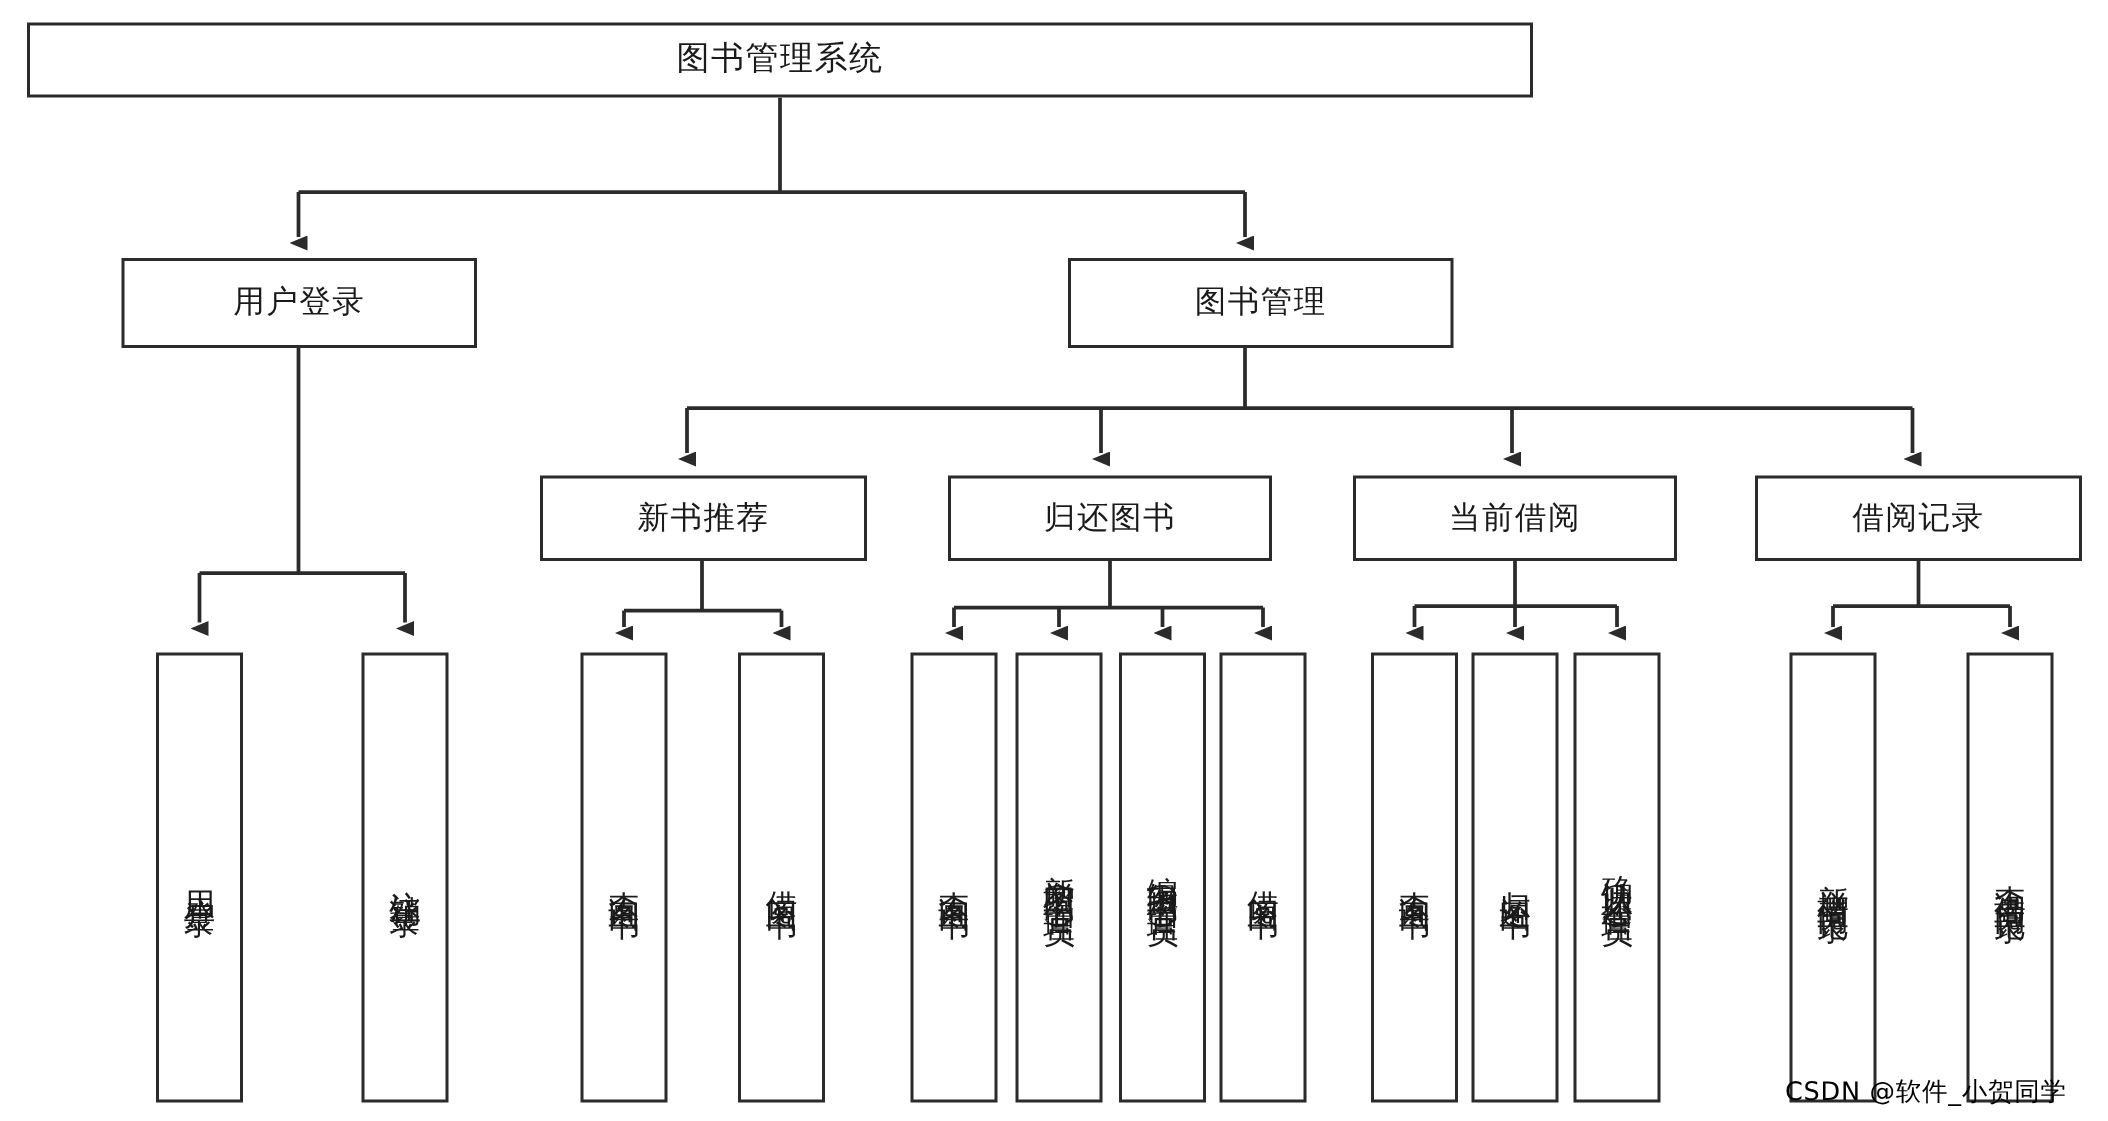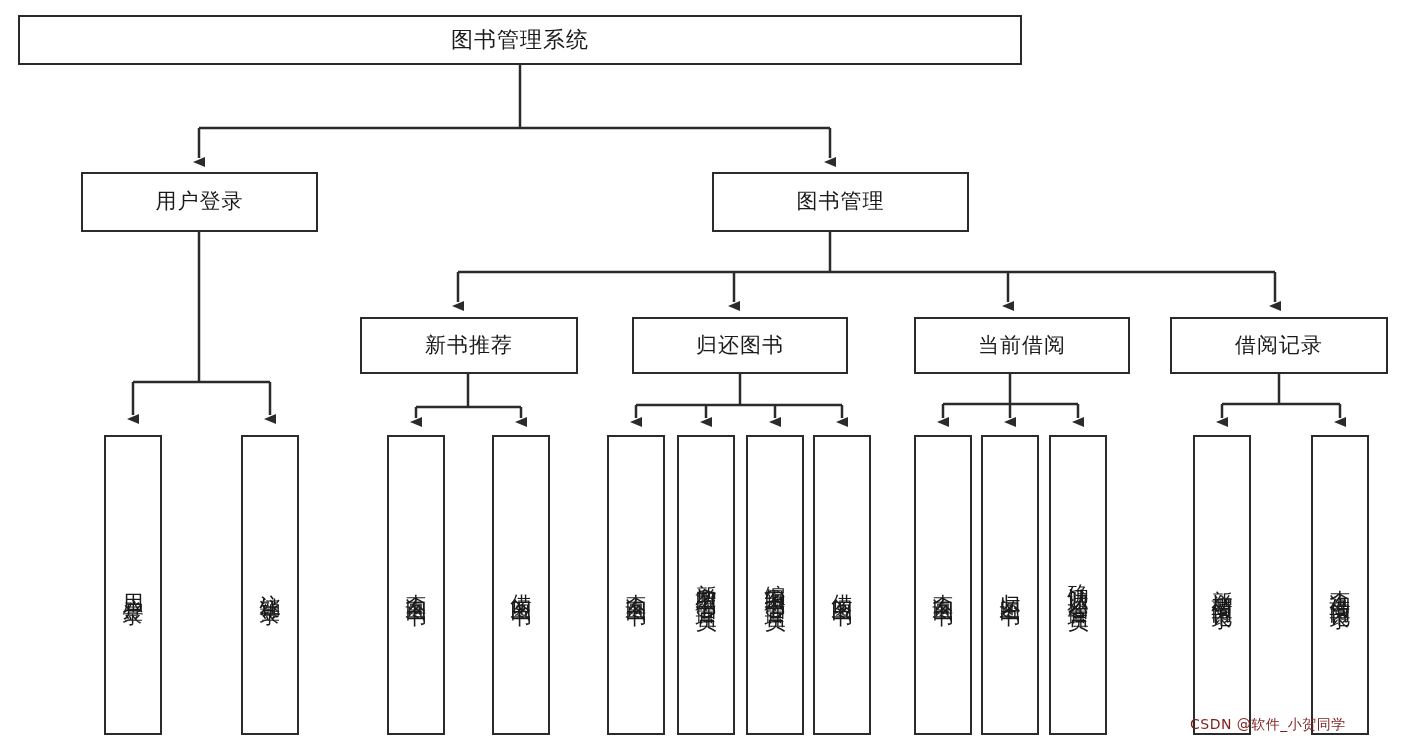--- a/index.html
+++ b/index.html
@@ -53,22 +53,22 @@
     justify-content: center;
     text-align: center;
   }
   .node-v .vtext {
     writing-mode: vertical-rl;
     text-orientation: upright;
     display: block;
   }
   .watermark {
     position: absolute;
-    color: #7f1d1d;
-    font-size: 14px;
+    color: #000000;
+    font-size: 17px;
     letter-spacing: 0.5px;
     white-space: nowrap;
     pointer-events: none;
   }
 </style>
 </head>
 <body>
 
 <div id="diagram-root">
 
@@ -132,21 +132,21 @@
   <div class="node node-h" style="left:712px; top:172px; width:257px; height:60px;">
     <span>图书管理</span>
   </div>
 
   <div class="node node-h" style="left:360px; top:317px; width:218px; height:57px;text-align:center;">
     <span>新书推荐</span>
   </div>
   <div class="node node-h" style="left:632px; top:317px; width:216px; height:57px;">
     <span>归还图书</span>
   </div>
-  <div class="node node-h" style="left:902px; top:317px; width:216px; height:57px;margin-left:12px;">
+  <div class="node node-h" style="left:902px; top:317px; width:216px; height:57px;">
     <span>当前借阅</span>
   </div>
   <div class="node node-h" style="left:1170px; top:317px; width:218px; height:57px;">
     <span>借阅记录</span>
   </div>
 
   <div class="node node-v" style="left:104px; top:435px; width:58px; height:300px;">
     <span class="vtext">用户登录</span>
   </div>
   <div class="node node-v" style="left:241px; top:435px; width:58px; height:300px;">

